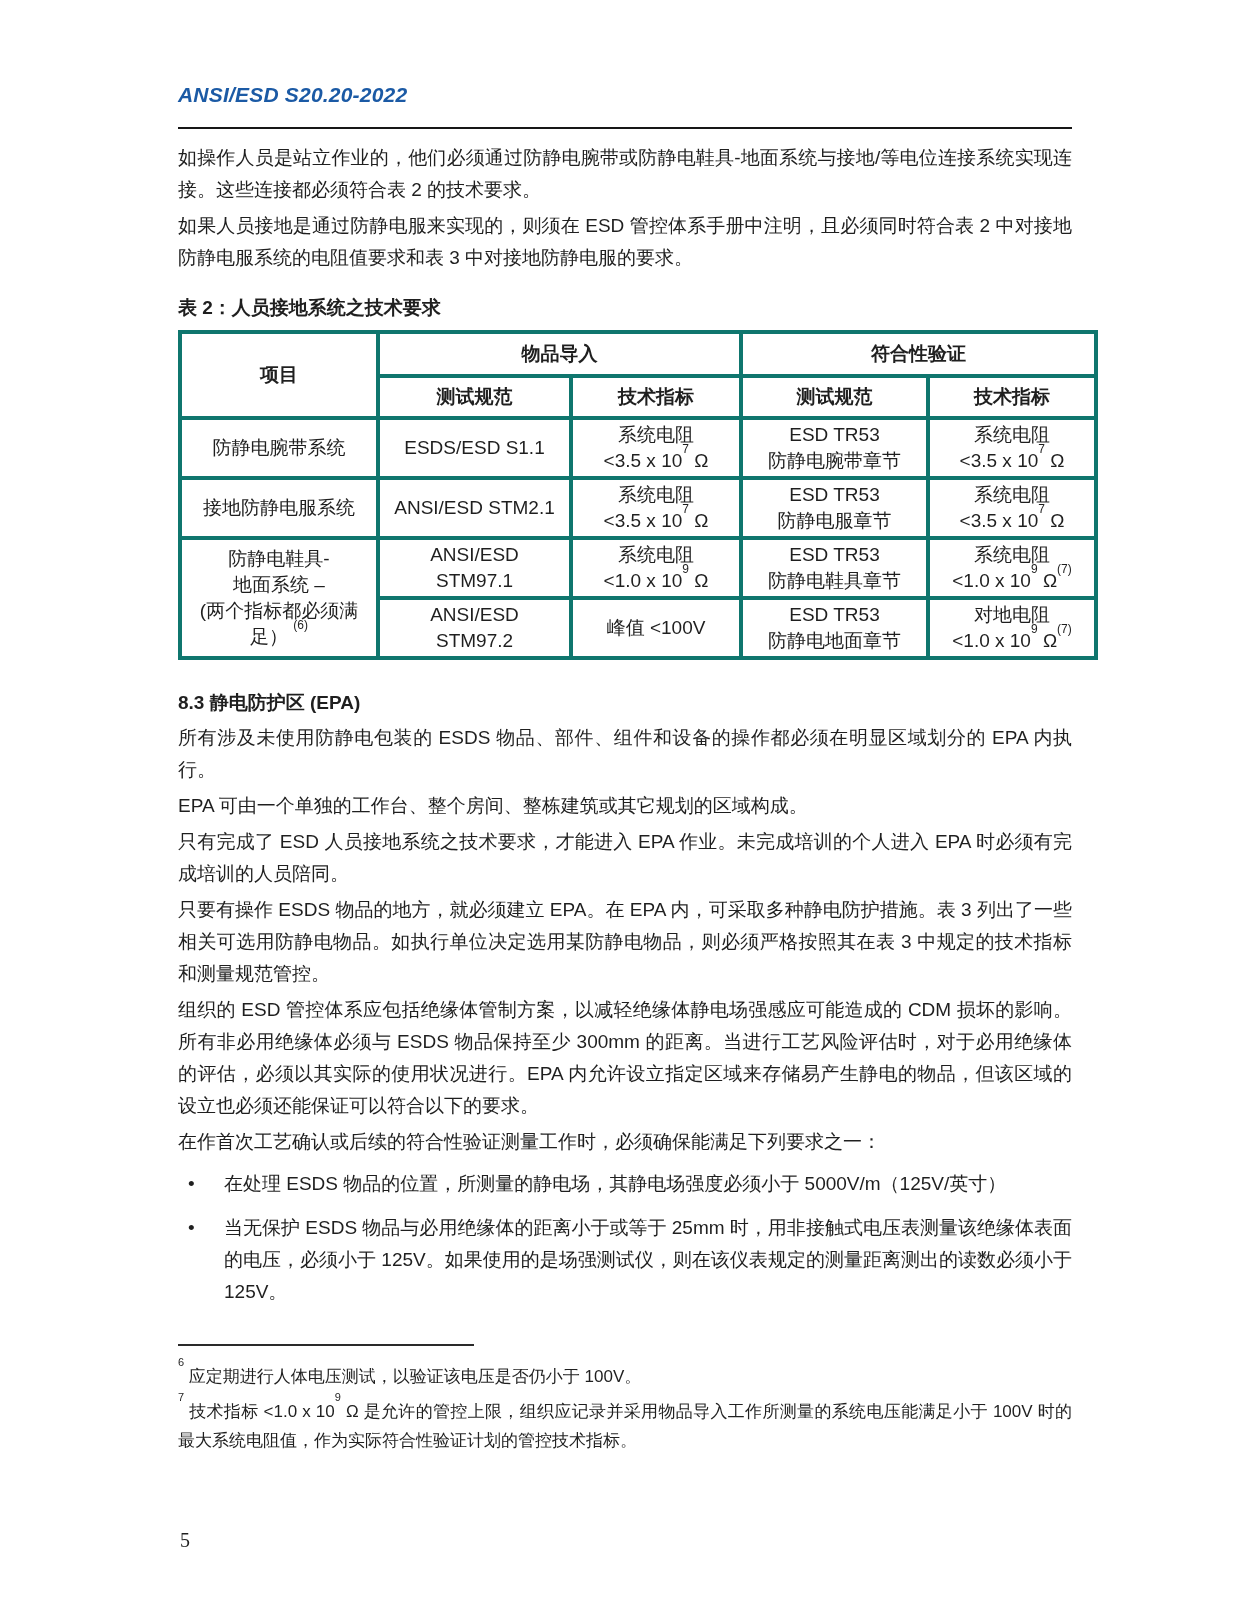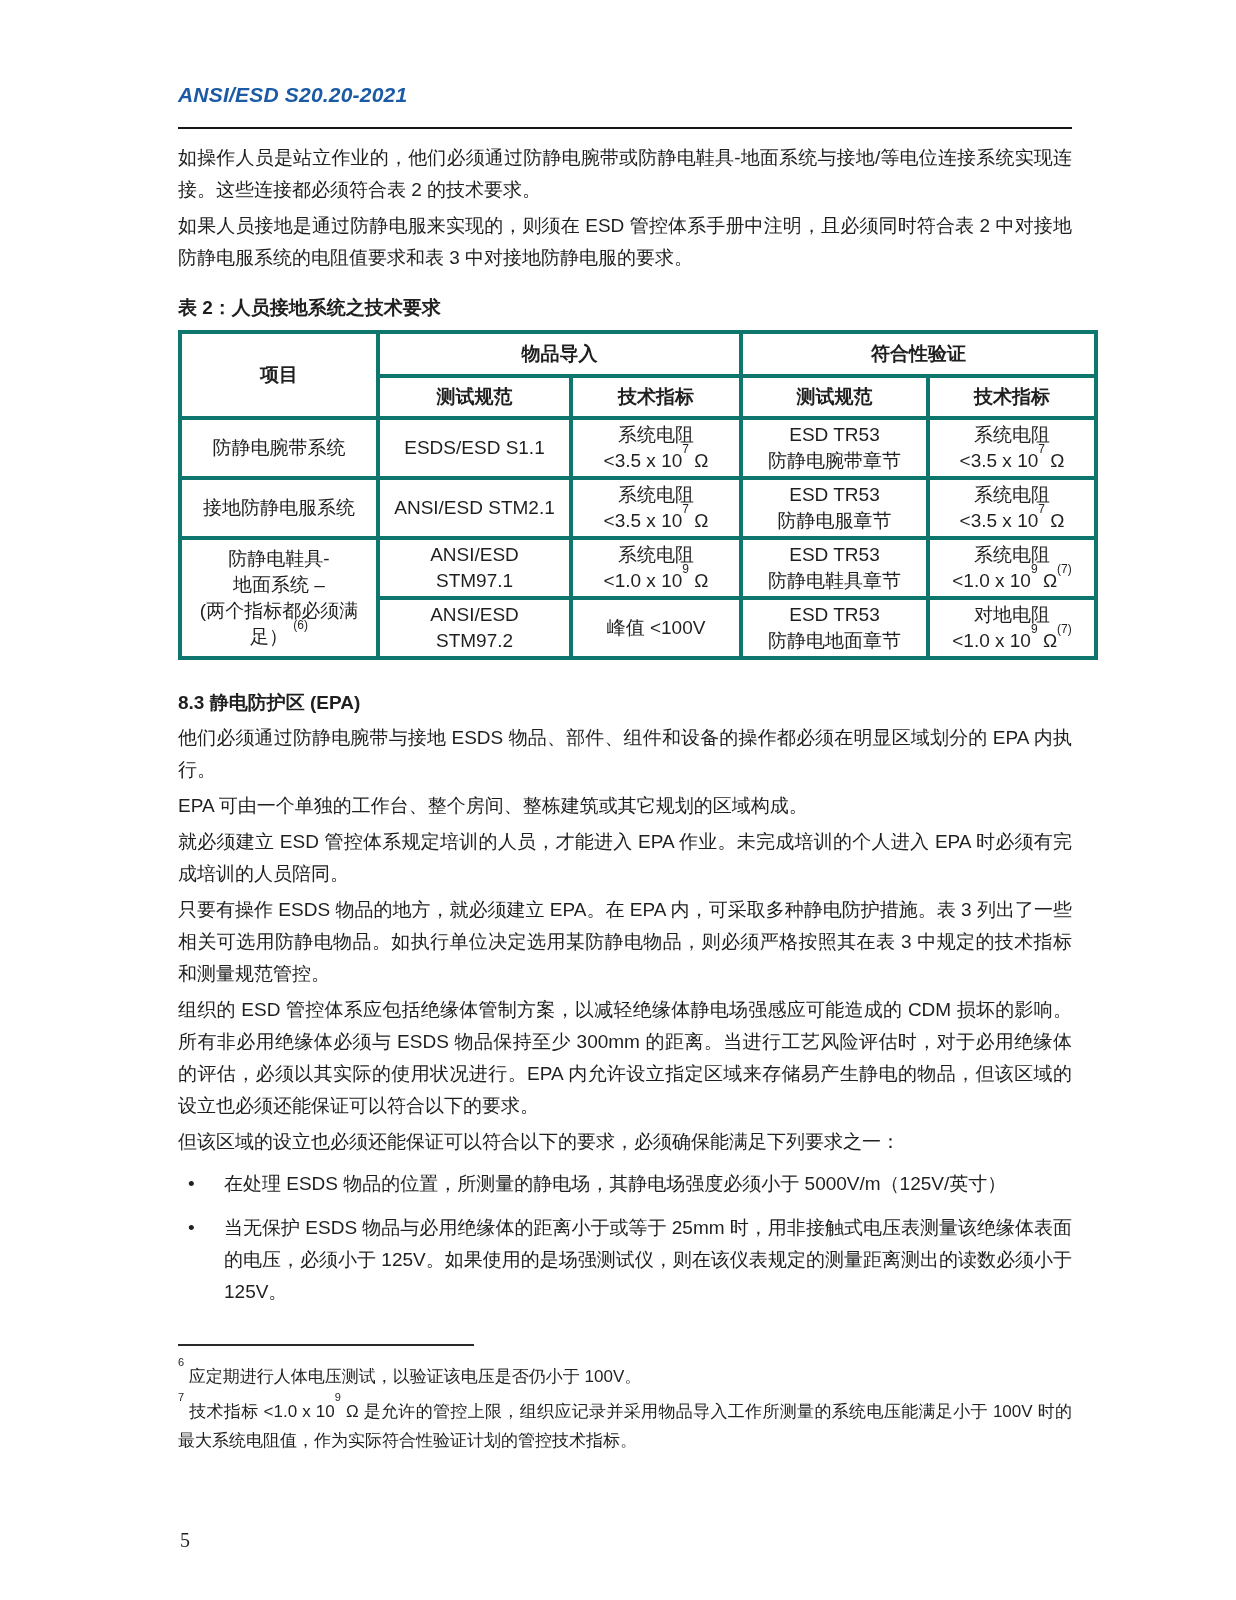--- a/index.html
+++ b/index.html
@@ -83,21 +83,21 @@
     position:absolute;left:180px;bottom:48px;
     font-family:"Liberation Serif","DejaVu Serif",serif;
     font-size:20px;
   }
 </style>
 </head>
 <body>
 
 <div class="page">
 
-  <div class="doc-header-title">ANSI/ESD S20.20-2021</div>
+  <div class="doc-header-title">ANSI/ESD S20.20-2022</div>
 
   <hr class="header-rule">
 
   <p class="body-text">如操作人员是站立作业的，他们必须通过防静电腕带或防静电鞋具-地面系统与接地/等电位连接系统实现连接。这些连接都必须符合表 2 的技术要求。</p>
   <p class="body-text">如果人员接地是通过防静电服来实现的，则须在 ESD 管控体系手册中注明，且必须同时符合表 2 中对接地防静电服系统的电阻值要求和表 3 中对接地防静电服的要求。</p>
 
   <div class="table-title">表 2：人员接地系统之技术要求</div>
 
   <table class="spec">
     <colgroup>
@@ -145,27 +145,27 @@
       <tr class="brow-4">
         <td>ANSI/ESD<br>STM97.2</td>
         <td>峰值 &lt;100V</td>
         <td>ESD TR53<br>防静电地面章节</td>
         <td>对地电阻<br>&lt;1.0 x 10<sup>9</sup> Ω<sup>(7)</sup></td>
       </tr>
     </tbody>
   </table>
 
   <h2 class="section-heading">8.3 静电防护区 (EPA)</h2>
-  <p class="body-text">他们必须通过防静电腕带与接地 ESDS 物品、部件、组件和设备的操作都必须在明显区域划分的 EPA 内执行。</p>
+  <p class="body-text">所有涉及未使用防静电包装的 ESDS 物品、部件、组件和设备的操作都必须在明显区域划分的 EPA 内执行。</p>
   <p class="body-text">EPA 可由一个单独的工作台、整个房间、整栋建筑或其它规划的区域构成。</p>
-  <p class="body-text">就必须建立 ESD 管控体系规定培训的人员，才能进入 EPA 作业。未完成培训的个人进入 EPA 时必须有完成培训的人员陪同。</p>
+  <p class="body-text">只有完成了 ESD 人员接地系统之技术要求，才能进入 EPA 作业。未完成培训的个人进入 EPA 时必须有完成培训的人员陪同。</p>
   <p class="body-text">只要有操作 ESDS 物品的地方，就必须建立 EPA。在 EPA 内，可采取多种静电防护措施。表 3 列出了一些相关可选用防静电物品。如执行单位决定选用某防静电物品，则必须严格按照其在表 3 中规定的技术指标和测量规范管控。</p>
 
   <p class="body-text">组织的 ESD 管控体系应包括绝缘体管制方案，以减轻绝缘体静电场强感应可能造成的 CDM 损坏的影响。所有非必用绝缘体必须与 ESDS 物品保持至少 300mm 的距离。当进行工艺风险评估时，对于必用绝缘体的评估，必须以其实际的使用状况进行。EPA 内允许设立指定区域来存储易产生静电的物品，但该区域的设立也必须还能保证可以符合以下的要求。</p>
-  <p class="body-text">但该区域的设立也必须还能保证可以符合以下的要求，必须确保能满足下列要求之一：</p>
+  <p class="body-text">在作首次工艺确认或后续的符合性验证测量工作时，必须确保能满足下列要求之一：</p>
 
   <div class="bullet-list">
     <div class="bullet-item">
       <span class="bullet-marker">•</span>
       <span class="bullet-text">在处理 ESDS 物品的位置，所测量的静电场，其静电场强度必须小于 5000V/m（125V/英寸）</span>
     </div>
     <div class="bullet-item">
       <span class="bullet-marker">•</span>
       <span class="bullet-text">当无保护 ESDS 物品与必用绝缘体的距离小于或等于 25mm 时，用非接触式电压表测量该绝缘体表面的电压，必须小于 125V。如果使用的是场强测试仪，则在该仪表规定的测量距离测出的读数必须小于 125V。</span>
     </div>

